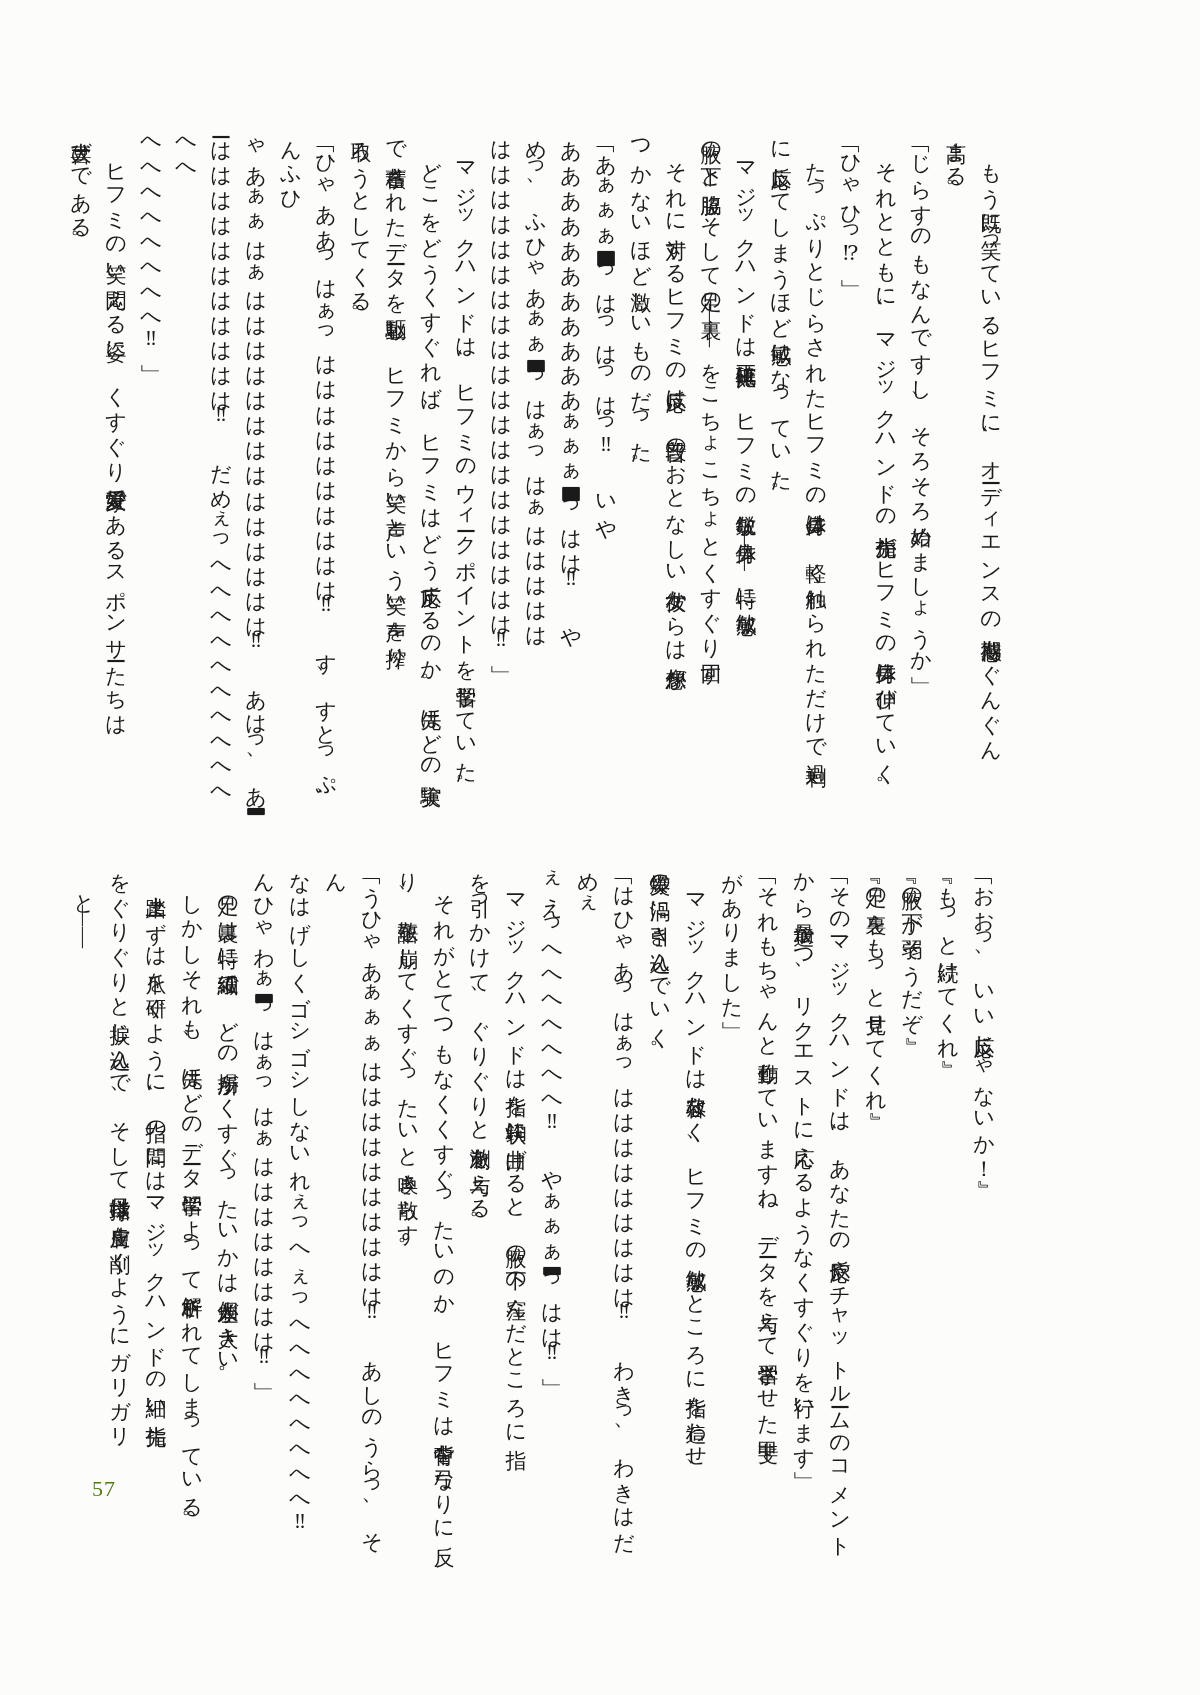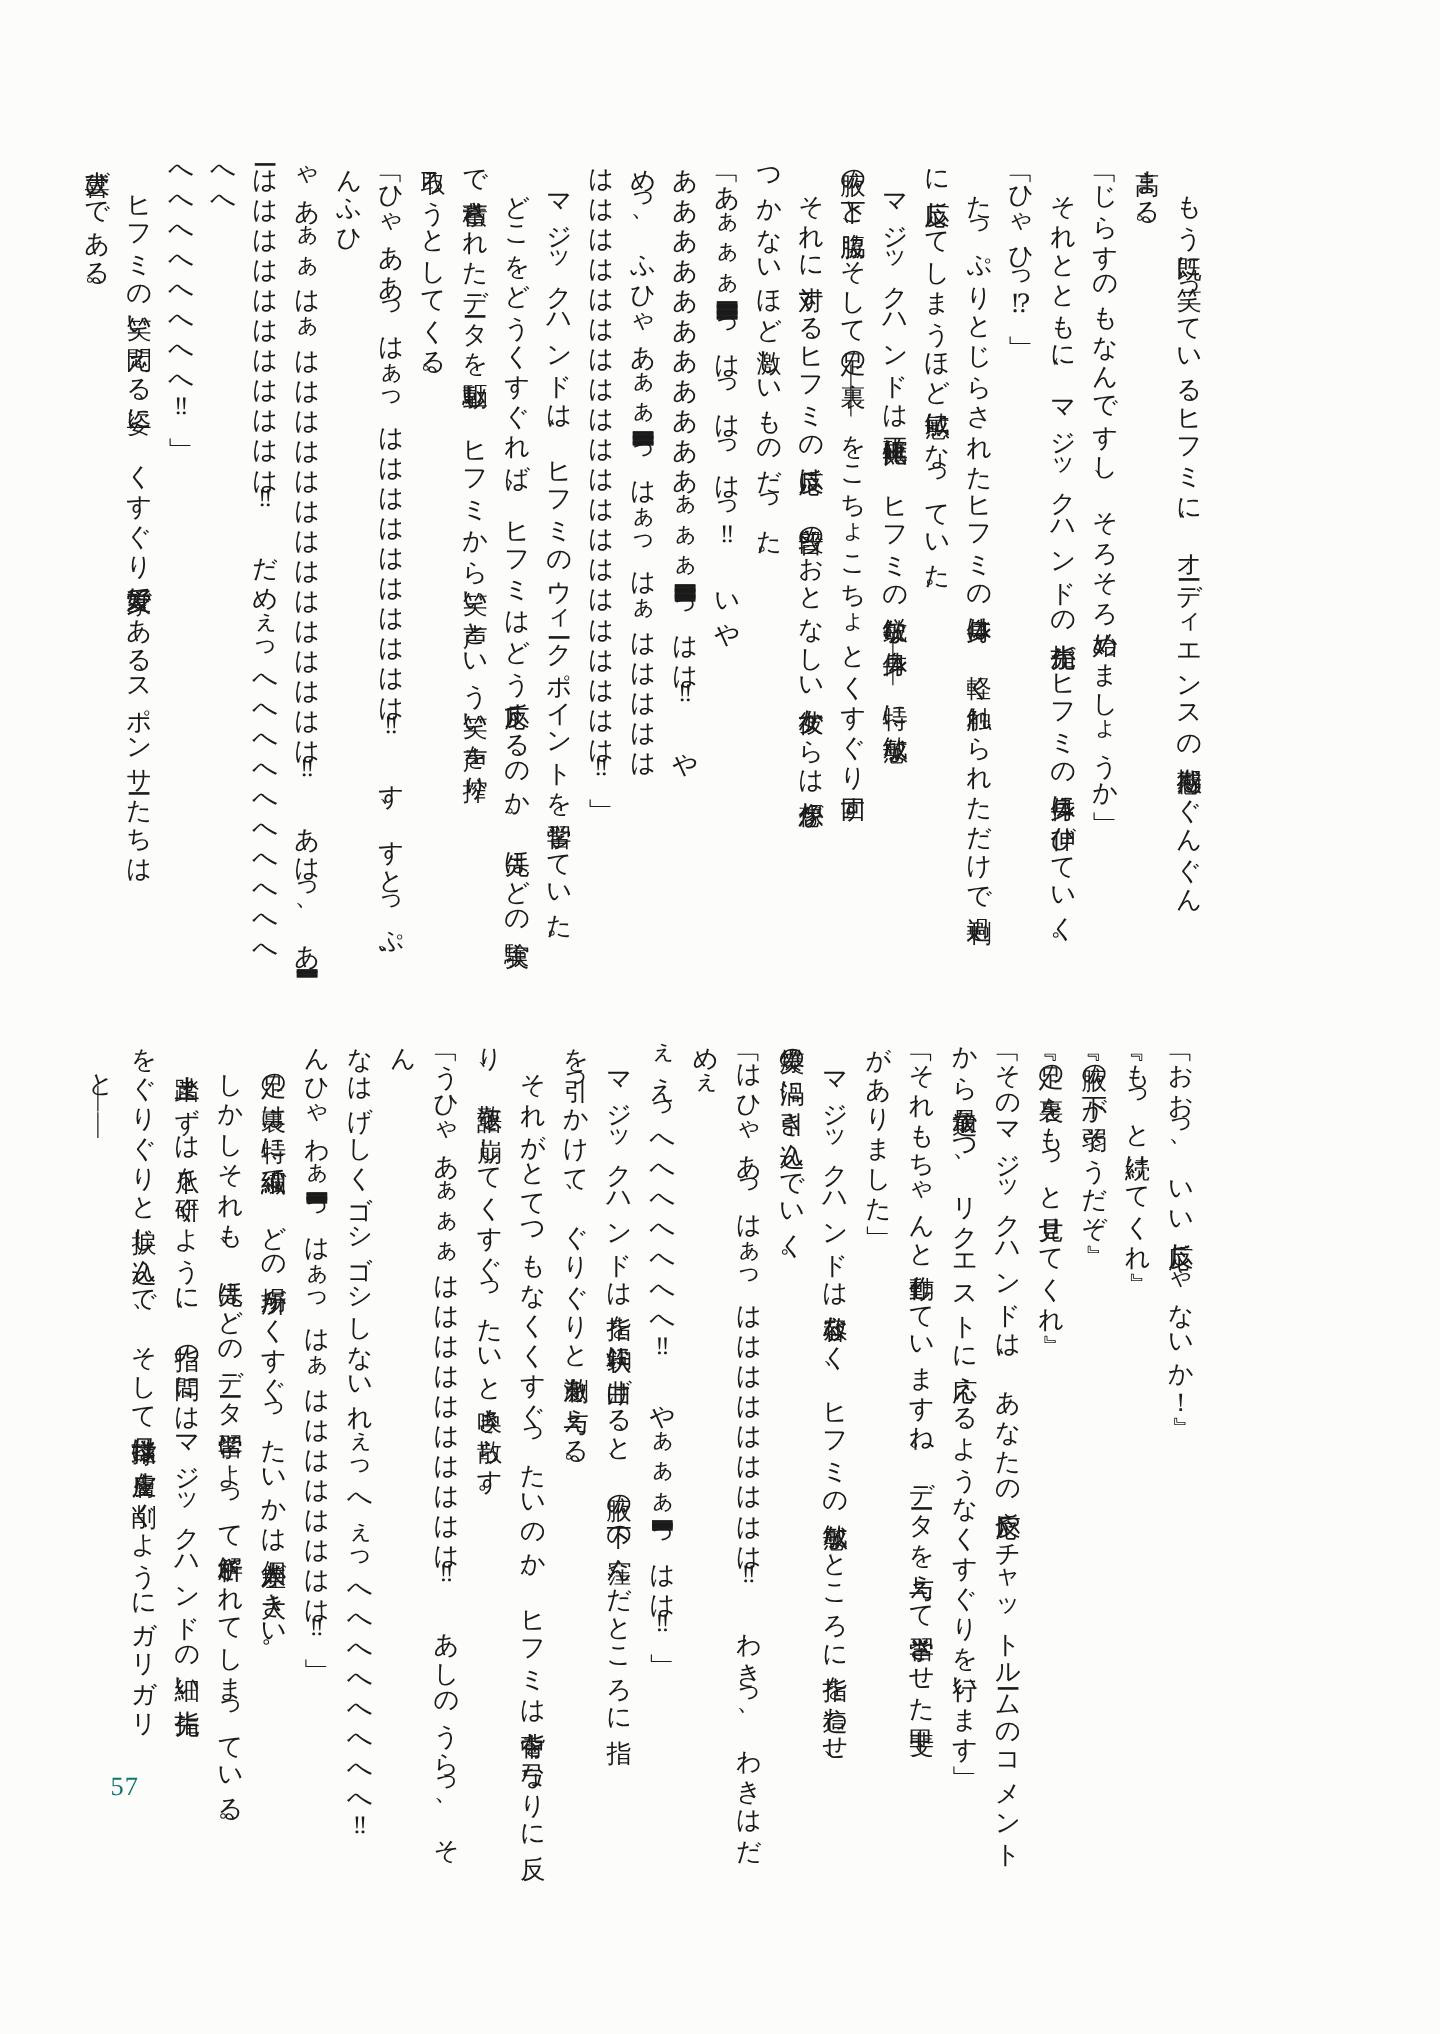--- a/index.html
+++ b/index.html
@@ -36,21 +36,21 @@
   }
   .ind-para{ text-indent:22px; }
   .ind-br{ text-indent:13px; }
   .ind-none{ text-indent:0; }
   .page-number{
     position:absolute;
     left:92px;
     top:1476px;
     font-size:22px;
     letter-spacing:1px;
-    color:#0f766e;
+    color:#4d7c0f;
   }
 </style>
 </head>
 <body>
 
 <div class="page">
 
   <div class="vblock vblock-top">
       <p class="ind-para">もう既に笑っているヒフミに、オーディエンスの期待感もぐんぐん</p>
       <p class="ind-none">高まる。</p>

